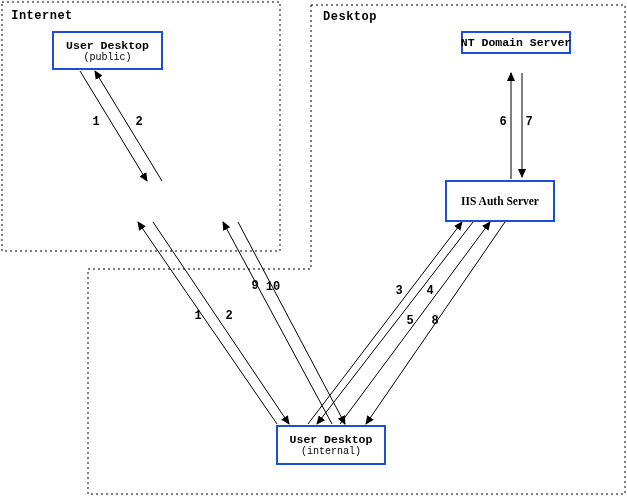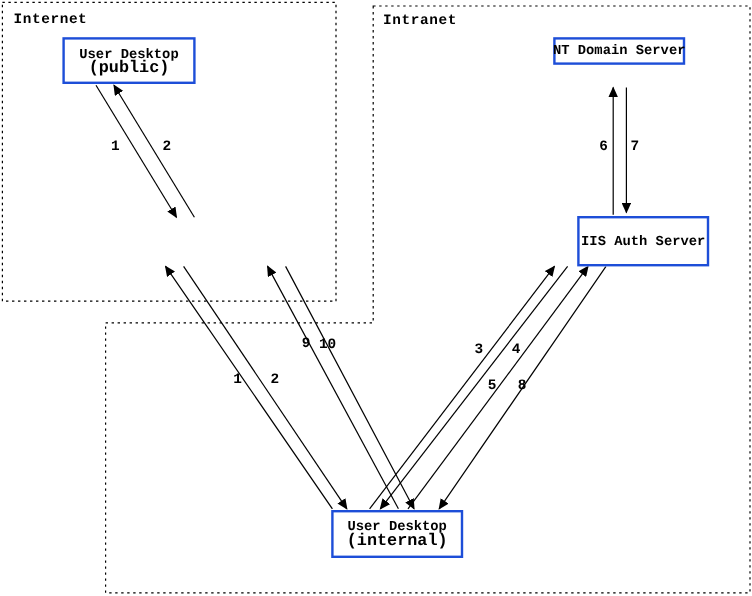--- a/index.html
+++ b/index.html
@@ -41,22 +41,22 @@
     justify-content: center;
   }
   .node-title {
     font-weight: bold;
     font-size: 11.5px;
     line-height: 13px;
     white-space: nowrap;
     color: #000;
   }
   .node-sub {
-    font-weight: bold;
-    font-size: 14px;
+    font-weight: normal;
+    font-size: 10px;
     line-height: 11px;
     white-space: nowrap;
     color: #000;
   }
   .edge-label {
     position: absolute;
     transform: translate(-50%, -50%);
     font-weight: bold;
     font-size: 12px;
     color: #000;
@@ -93,33 +93,33 @@
       <line x1="153" y1="222" x2="289" y2="424" class="edge-line" marker-end="url(#arrow)"></line>
       <line x1="332" y1="424" x2="223" y2="222" class="edge-line" marker-end="url(#arrow)"></line>
       <line x1="238" y1="222" x2="345" y2="424" class="edge-line" marker-end="url(#arrow)"></line>
       <line x1="308" y1="424" x2="462" y2="222" class="edge-line" marker-end="url(#arrow)"></line>
       <line x1="473" y1="222" x2="317" y2="424" class="edge-line" marker-end="url(#arrow)"></line>
       <line x1="340" y1="424" x2="490" y2="222" class="edge-line" marker-end="url(#arrow)"></line>
       <line x1="505" y1="222" x2="366" y2="424" class="edge-line" marker-end="url(#arrow)"></line>
     </svg>
 
   <div class="region-label" style="left: 42px; top: 16px;">Internet</div>
-  <div class="region-label" style="left: 350px; top: 17px;">Intranet</div>
+  <div class="region-label" style="left: 350px; top: 17px;">Desktop</div>
 
   <div class="node" style="left: 52px; top: 31px; width: 111px; height: 39px;">
     <div class="node-title">User Desktop</div>
     <div class="node-sub">(public)</div>
   </div>
 
 
   <div class="node" style="left: 461px; top: 31px; width: 110px; height: 23px;">
     <div class="node-title">NT Domain Server</div>
   </div>
 
-  <div class="node" style="left: 481px; top: 180px; width: 110px; height: 42px;">
+  <div class="node" style="left: 445px; top: 180px; width: 110px; height: 42px; font-family: Liberation Serif, serif;">
     <div class="node-title">IIS Auth Server</div>
   </div>
 
   <div class="node" style="left: 276px; top: 425px; width: 110px; height: 40px;">
     <div class="node-title">User Desktop</div>
     <div class="node-sub">(internal)</div>
   </div>
 
   <div class="edge-label" style="left: 96px; top: 122px;">1</div>
   <div class="edge-label" style="left: 139px; top: 122px;">2</div>

